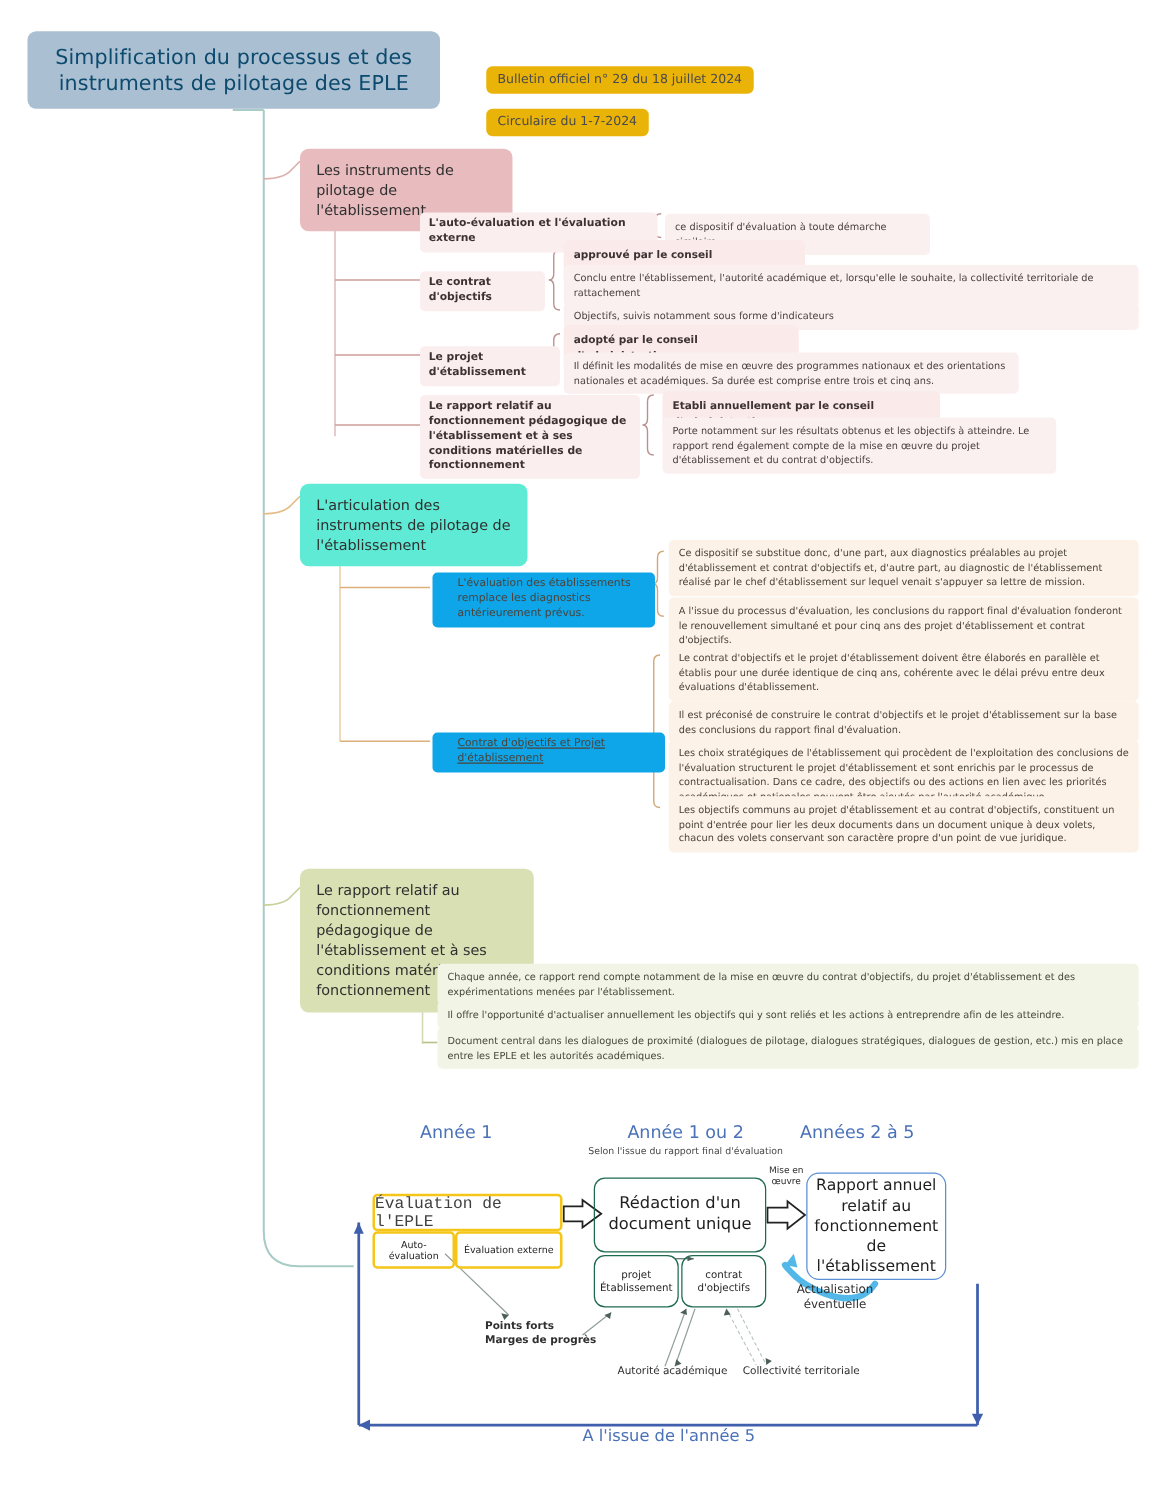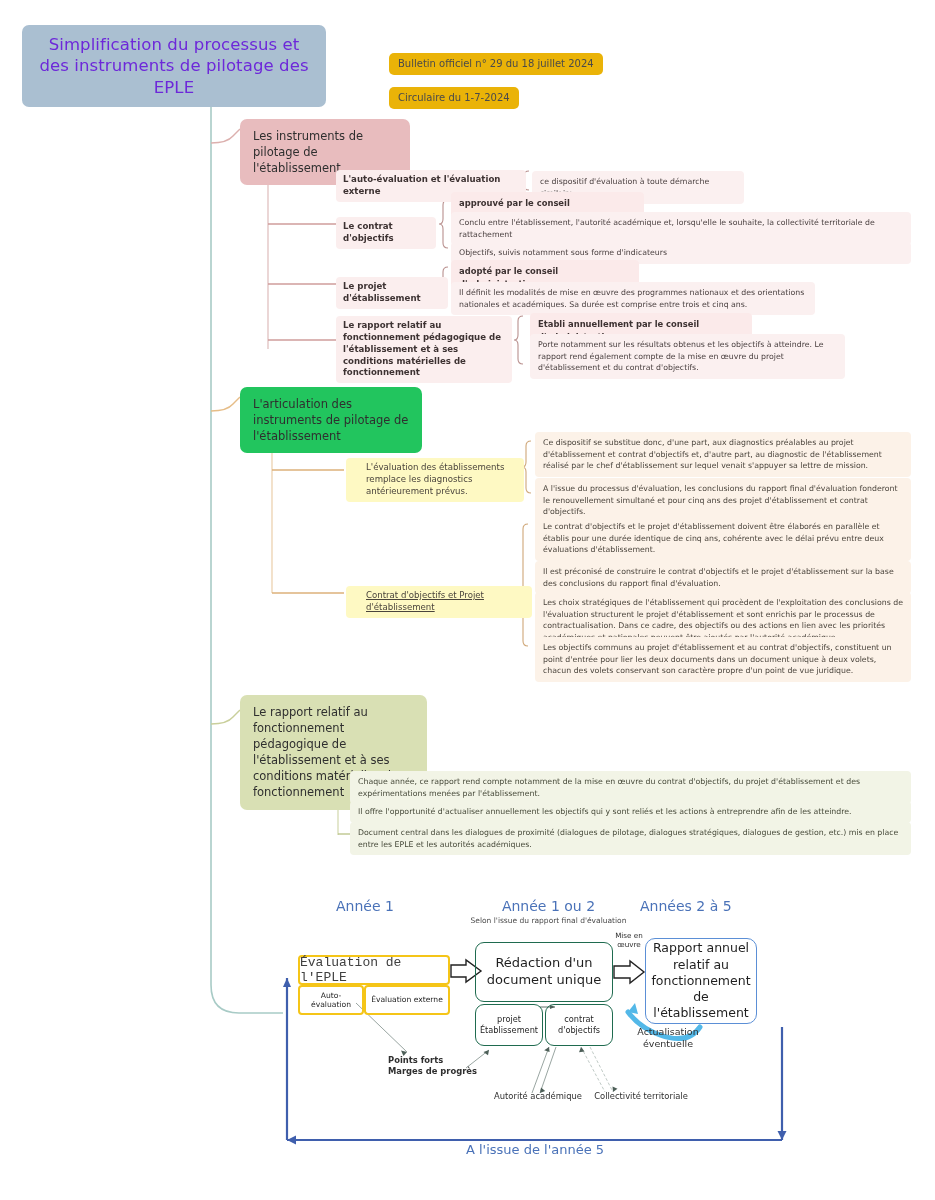--- a/index.html
+++ b/index.html
@@ -14,57 +14,57 @@
     color: #3b3b3b;
     overflow: hidden;
   }
   #canvas { position: relative; width: 935px; height: 1200px; }
   #wires { position: absolute; left: 0; top: 0; width: 935px; height: 1200px; pointer-events: none; }
 
   .node { position: absolute; }
 
   
   .root {
-    left: 22px; top: 25px; width: 304px; min-height: 62px;
+    left: 22px; top: 25px; width: 330px; min-height: 62px;
     background: #aabfd1; border-radius: 7px;
     display: flex; align-items: center; justify-content: center;
     text-align: center;
     padding: 9px 14px;
-    font-size: 16.5px; line-height: 1.3; color: #6d28d9; letter-spacing: .1px;
+    font-size: 16.5px; line-height: 1.3; color: #0c4a6e; letter-spacing: .1px;
   }
 
   
   .chip {
     background: #eab308; border-radius: 5px;
     padding: 5px 9px; font-size: 10px; color: #4a4a4a; line-height: 1.2;
     white-space: nowrap;
   }
   .chip-a { left: 389px; top: 53px; }
   .chip-b { left: 389px; top: 87px; }
 
   
   .topic {
     border-radius: 7px; padding: 9px 13px;
     font-size: 11.5px; line-height: 1.4; color: #2f2f2f;
   }
   .topic.rose   { background: #e8bcbe; }
-  .topic.orange { background: #22c55e; }
+  .topic.orange { background: #5eead4; }
   .topic.green  { background: #d9e0b4; }
 
   .topic-1 { left: 240px; top: 119px; width: 170px; }
   .topic-2 { left: 240px; top: 387px; width: 182px; }
   .topic-3 { left: 240px; top: 695px; width: 187px; }
 
   
   .lbl {
     border-radius: 4px; padding: 4px 7px;
     font-size: 8.6px; line-height: 1.38;
   }
   .lbl.rose   { background: #fbeeee; color: #3d3232; font-weight: bold; }
-  .lbl.orange { background: #fef9c3; color: #4a443c; padding-left: 20px; }
+  .lbl.orange { background: #0ea5e9; color: #4a443c; padding-left: 20px; }
 
   
   .det {
     border-radius: 4px; padding: 5px 8px;
     font-size: 7.8px; line-height: 1.5;
   }
   .det.rose-b { background: #fbeaea; color: #3d3232; font-weight: bold; font-size: 8.4px; }
   .det.rose   { background: #fbf0f0; color: #4a4040; }
   .det.orange { background: #fcf2e8; color: #4a443c; }
   .det.green  { background: #f2f4e6; color: #474a3a; }

